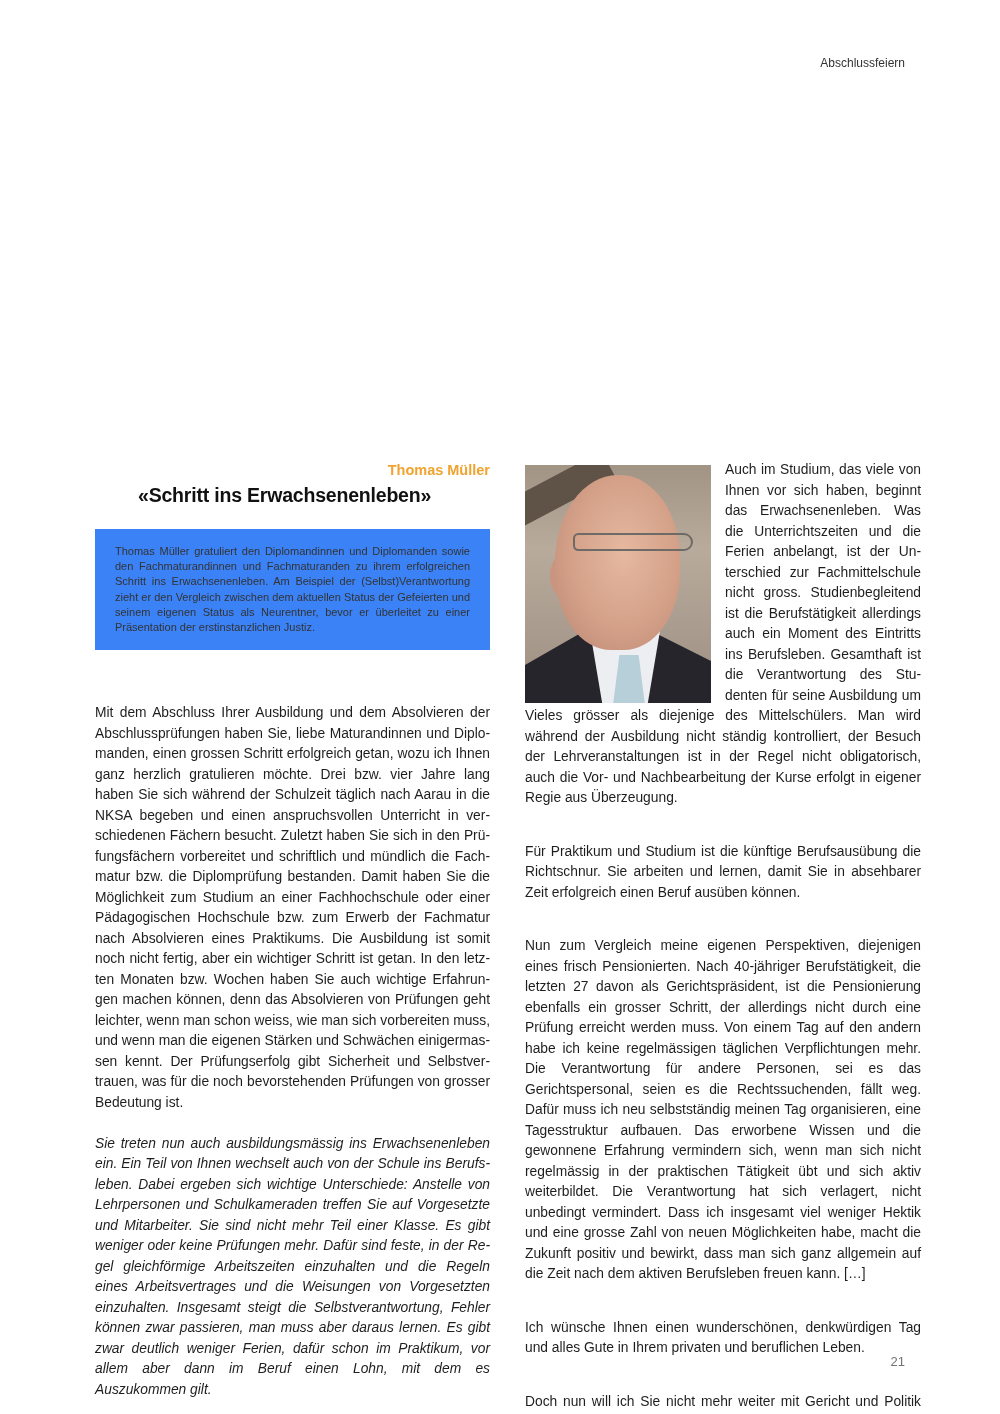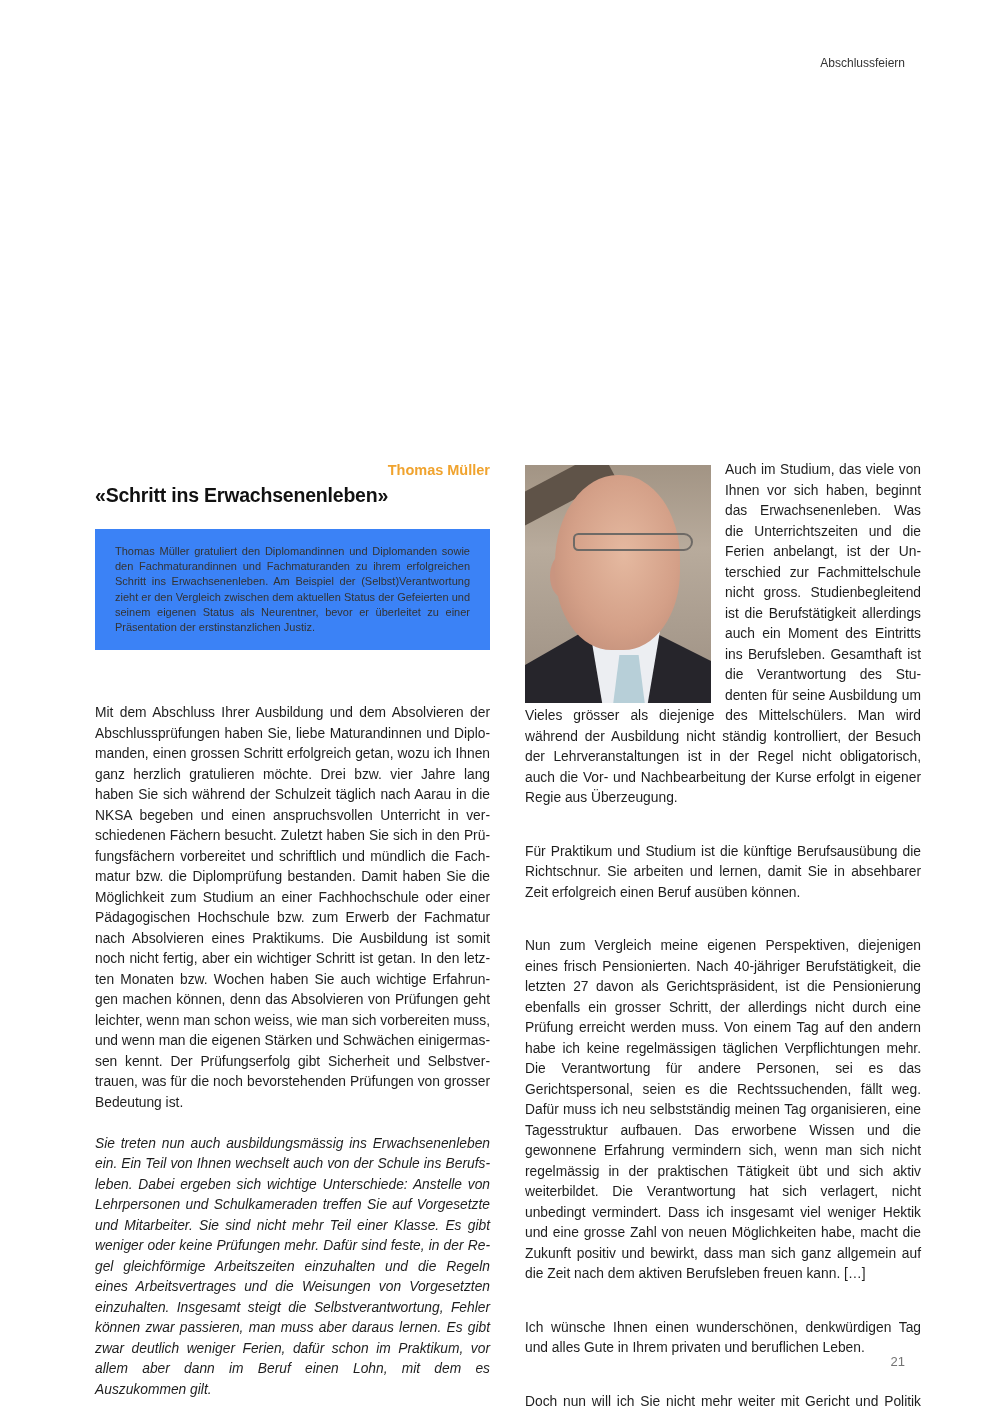--- a/index.html
+++ b/index.html
@@ -21,21 +21,21 @@
     .left-col {
       position: absolute; left: 95px; top: 462px; width: 395px;
     }
     .author {
       font-size: 14.5px; font-weight: bold; color: #f0a32e;
       margin-bottom: 6px;
       text-align: right;
     }
     .title {
       font-size: 19.5px; font-weight: bold; color: #111;
-      letter-spacing: -0.2px; margin-bottom: 22px;
+      letter-spacing: -0.2px; margin-bottom: 22px; margin-left: 43px;
     }
     .summary-box {
       background: #3b82f6; padding: 15px 20px 18px 20px;
       font-size: 11px; line-height: 15.2px; color: #333;
       text-align: justify; height: 121px;
     }
     .body-text {
       font-size: 13.8px; line-height: 20.5px; color: #1e1e1e;
       text-align: justify; hyphens: manual;
     }

